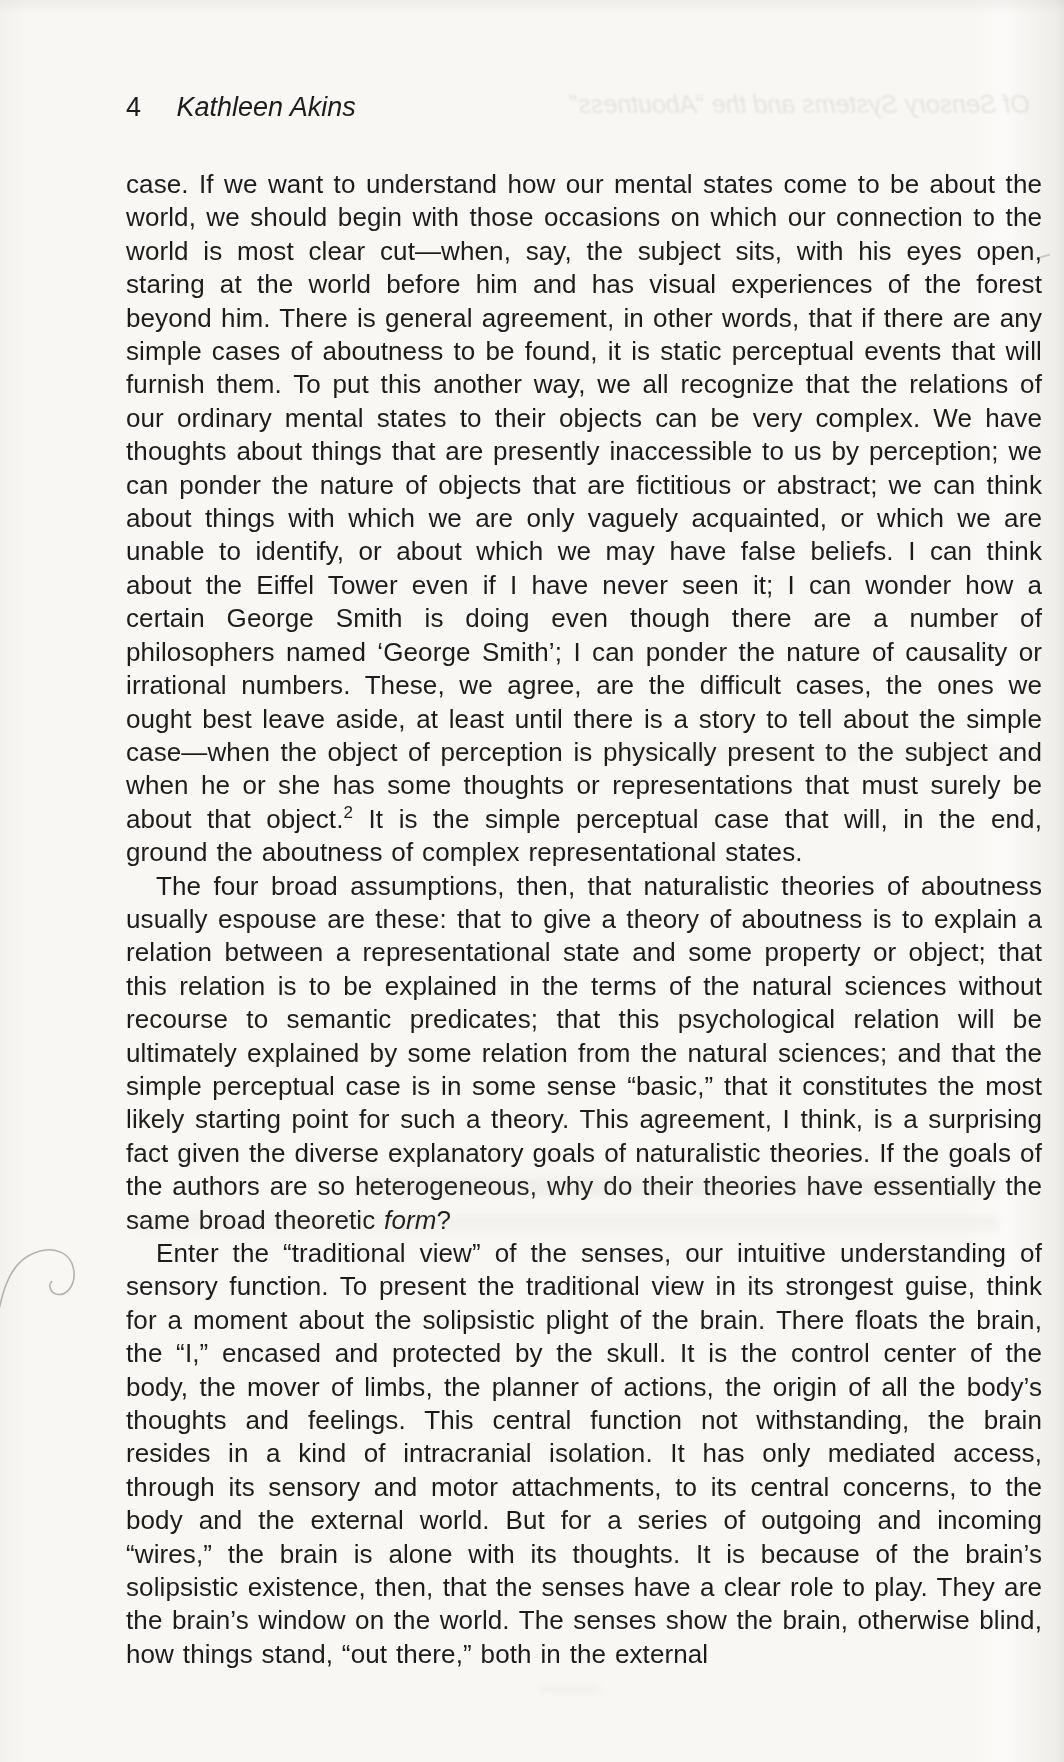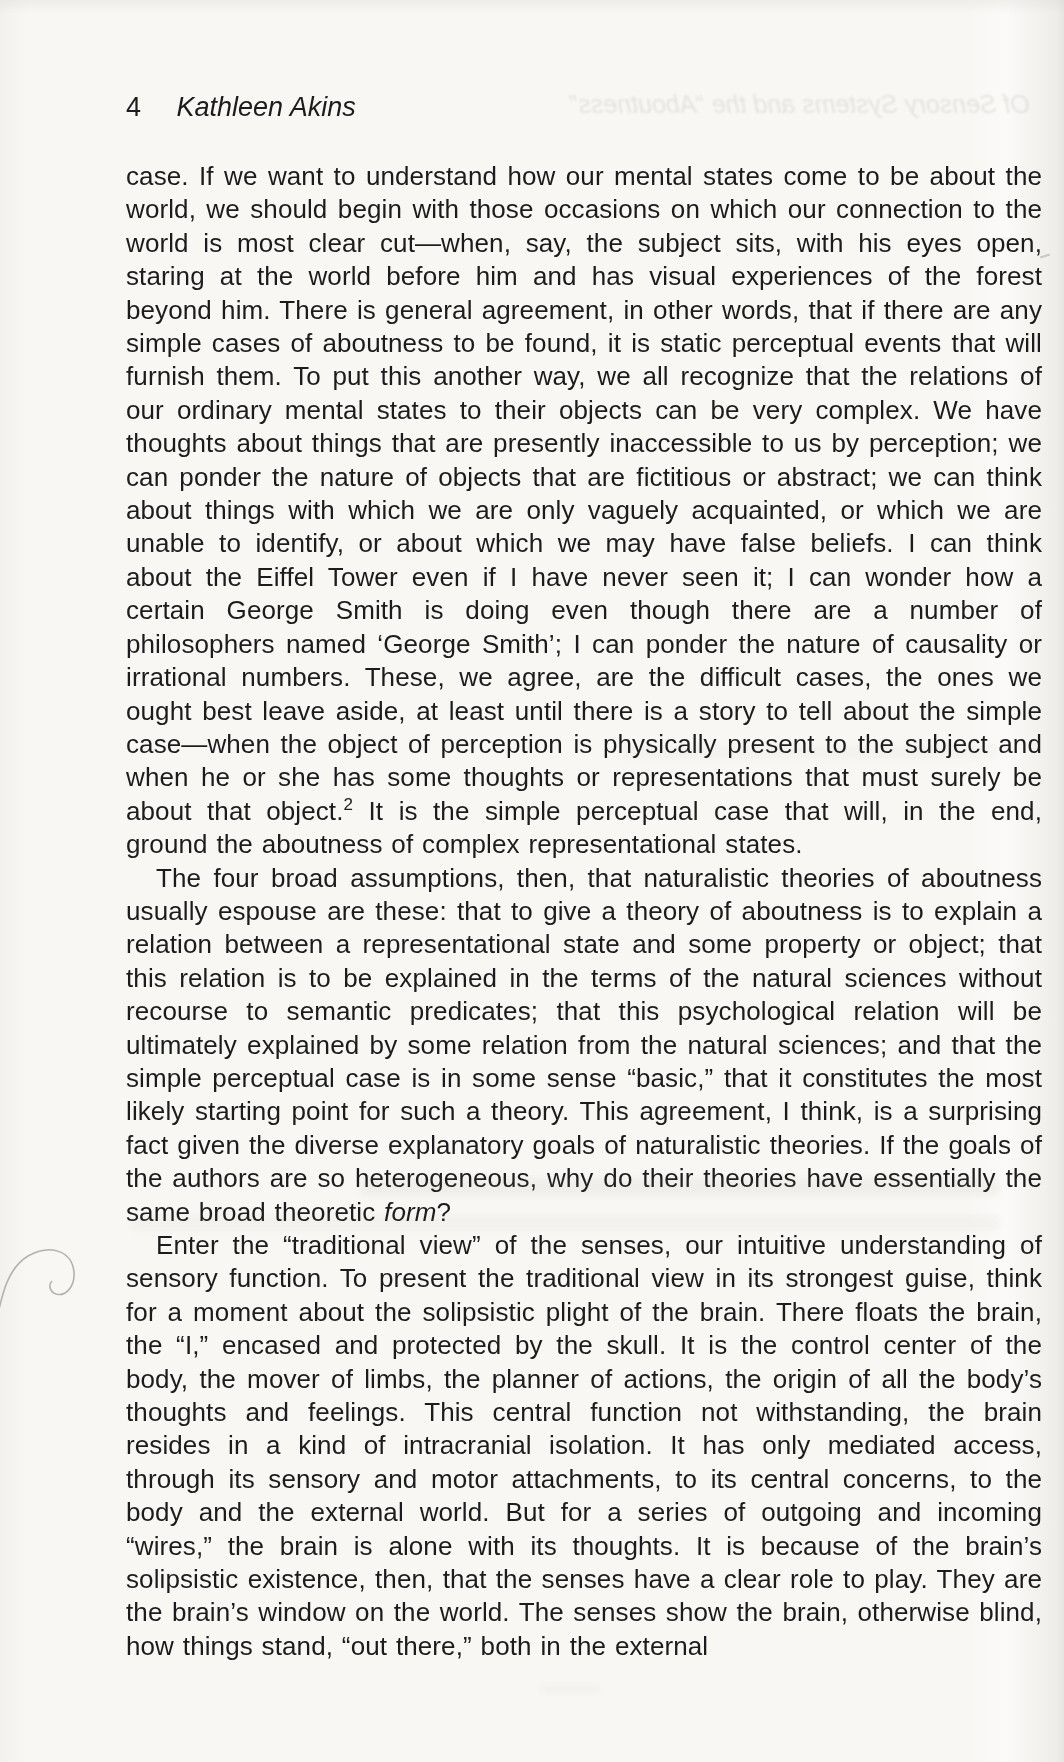--- a/index.html
+++ b/index.html
@@ -45,21 +45,21 @@
     color: #9a9a92;
     opacity: 0.22;
     transform: scaleX(-1);
     filter: blur(1.2px);
     white-space: nowrap;
     overflow: hidden;
   }
   .body-text {
     position: absolute;
     left: 126px;
-    top: 160px;
+    top: 168px;
     width: 916px;
     font-size: 26px;
     line-height: 33.4px;
     text-align: justify;
     word-spacing: 1.5px;
     letter-spacing: 0.1px;
   }
   .body-text p {
     margin: 0;
     padding: 0;

